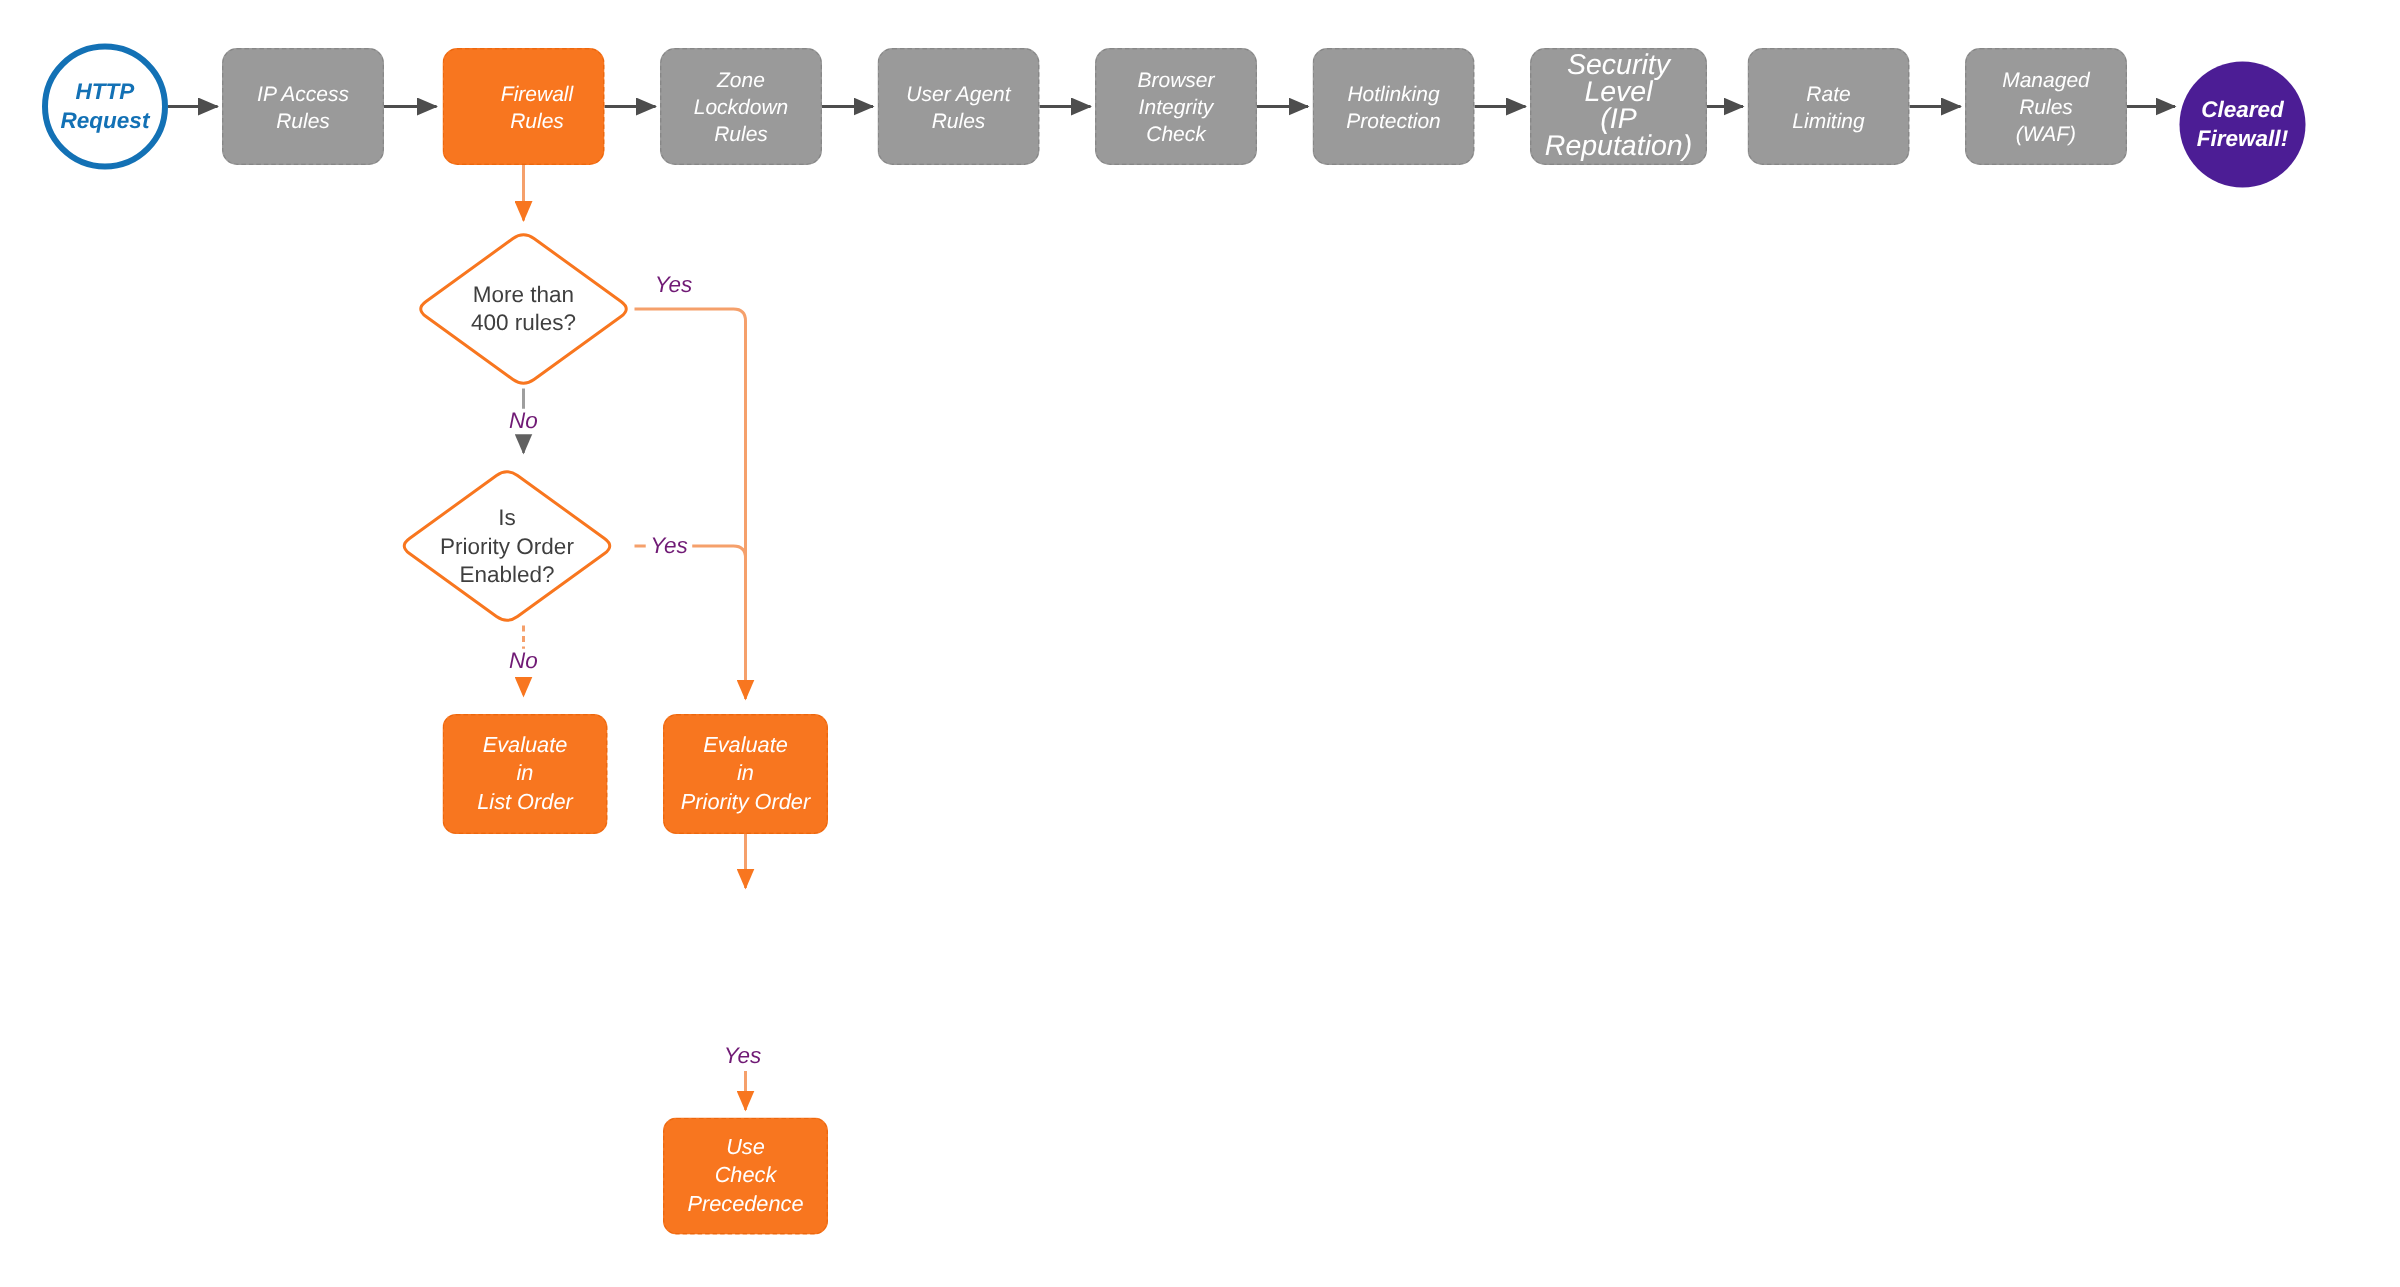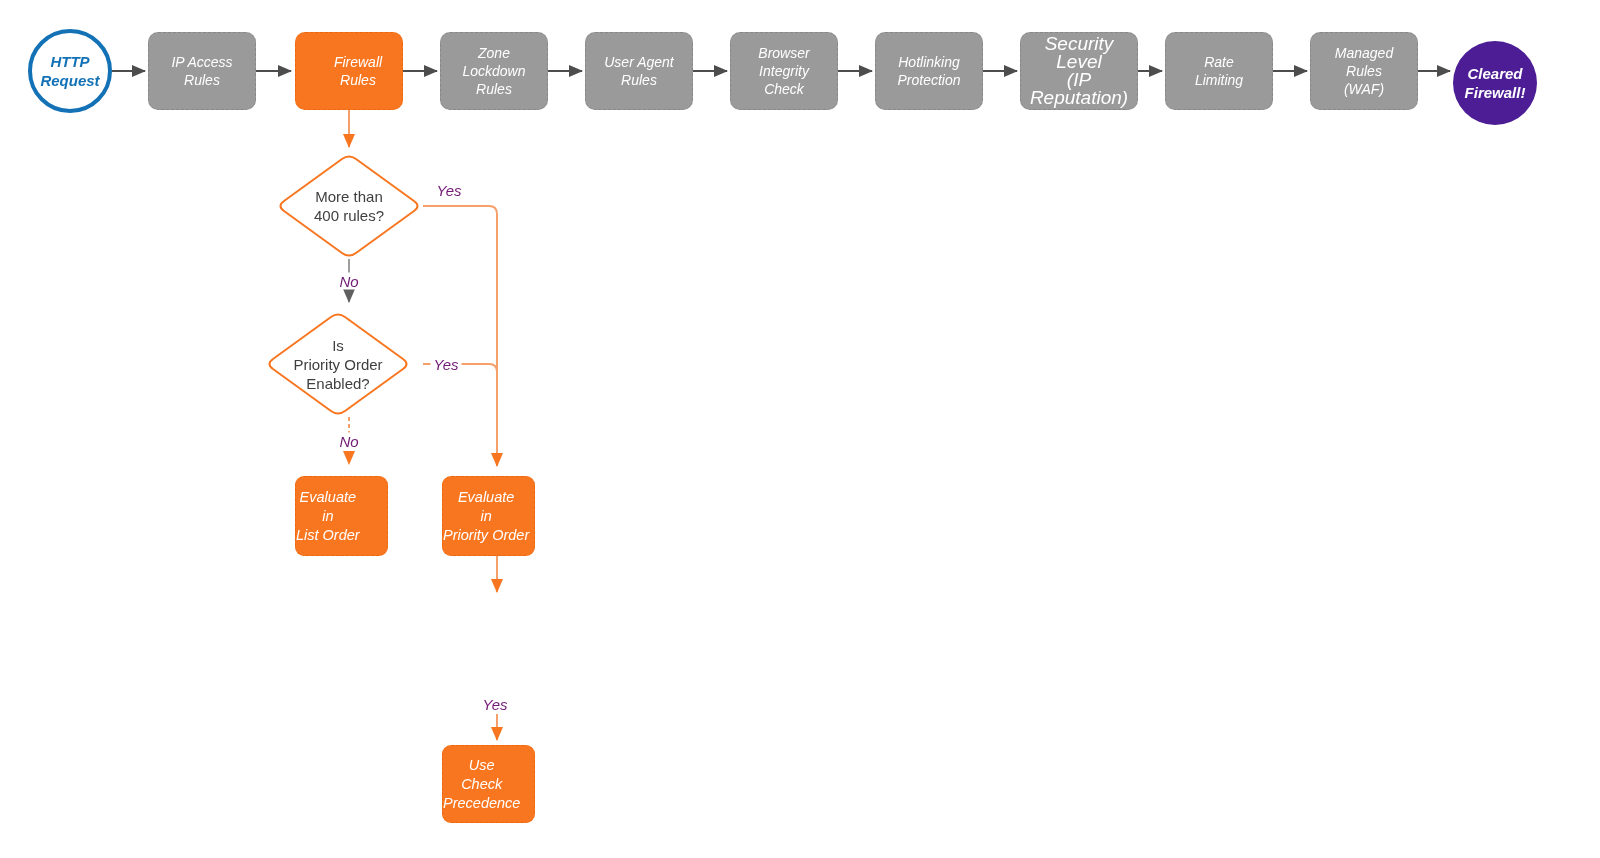--- a/index.html
+++ b/index.html
@@ -68,29 +68,29 @@
     font-size: 15px;
     line-height: 19px;
     color: #3F3F3F;
     z-index: 1;
   }
   .diamond > svg { position: absolute; left: 0; top: 0; }
   .diamond .q { position: relative; }
 
   .action {
     position: absolute;
-    width: 93px;
+    width: 110px;
     height: 80px;
     box-sizing: border-box;
     background: #F8761F;
     border: 1px dashed #ED670D;
     border-radius: 9px;
     display: flex;
     align-items: center;
-    justify-content: flex-start;
+    justify-content: center;
     text-align: center;
     color: #ffffff;
     font-style: italic;
     font-size: 14.5px;
     line-height: 19px;
     z-index: 1;
   }
 
   .edge-label {
     position: absolute;

